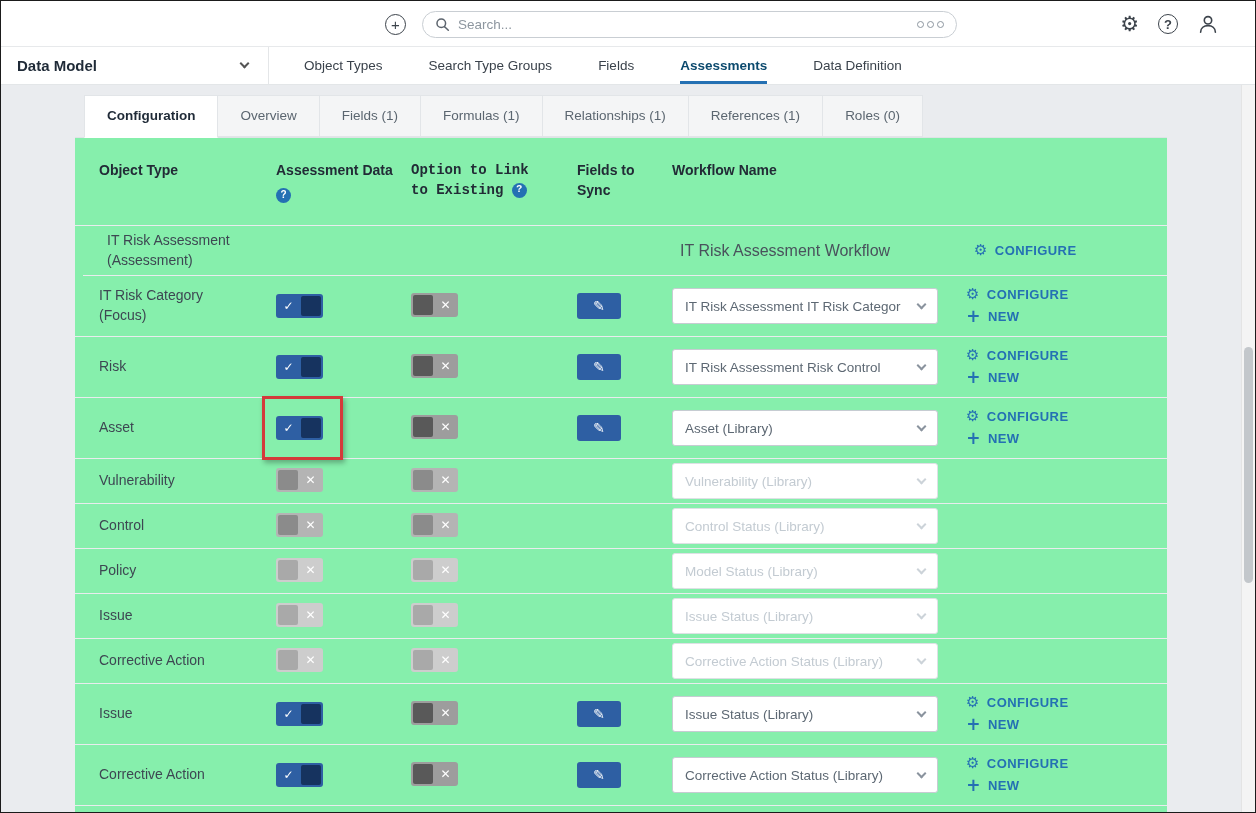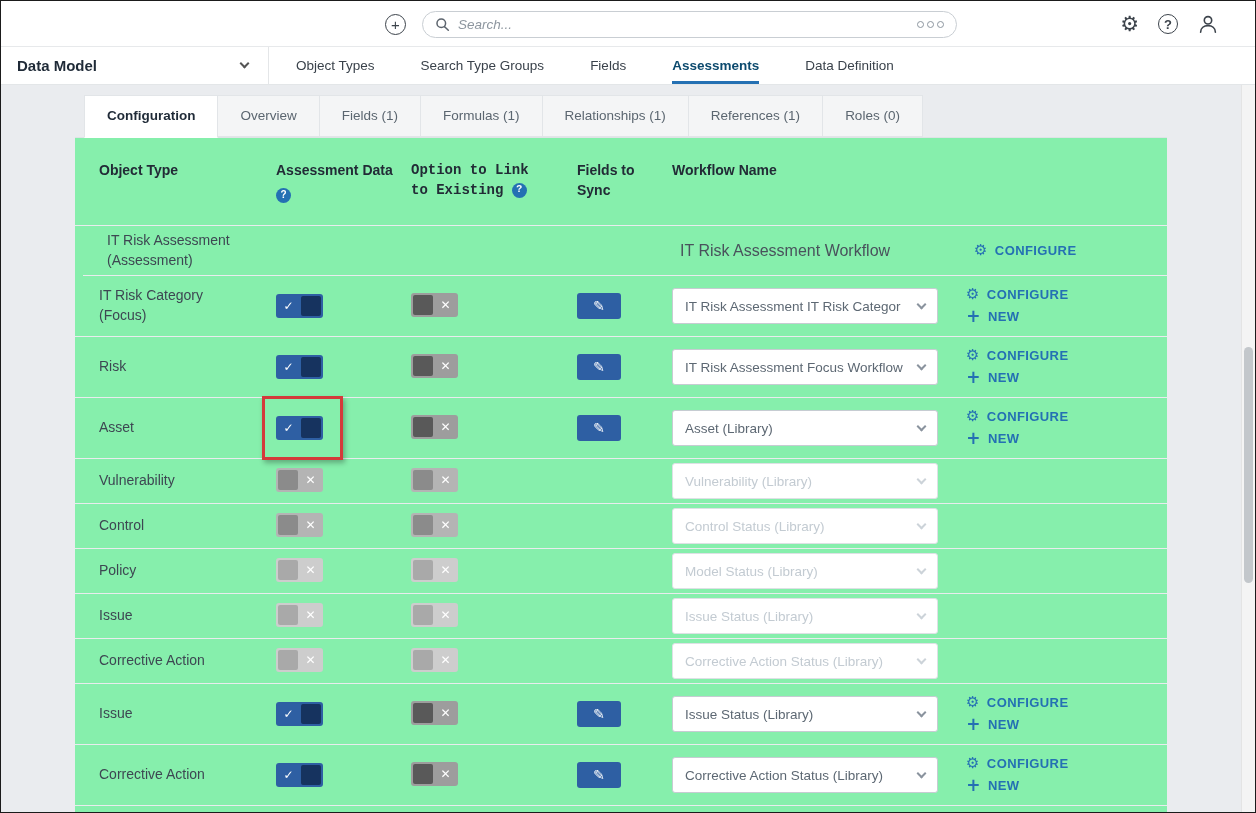--- a/index.html
+++ b/index.html
@@ -11,31 +11,31 @@
     border:1px solid #1b1b1b;
     overflow:hidden;
   }
   
   .topbar { height:46px; background:#fff; border-bottom:1px solid #e7e9eb; position:relative; }
   .tb-center { position:absolute; left:384px; top:0; height:46px; display:flex; align-items:center; gap:16px; }
   .icon-plus { width:21px; height:21px; border:1.5px solid #3c434b; border-radius:50%; color:#3c434b;
     display:flex; align-items:center; justify-content:center; font-size:15px; line-height:1; cursor:pointer; }
   .searchbar { width:535px; height:27px; border:1px solid #c9ced3; border-radius:14px; display:flex;
     align-items:center; padding:0 12px; gap:8px; background:#fff; }
-  .search-input { border:none; outline:none; flex:1; font-size:13.5px; color:#444; font-family:inherit; background:transparent;font-style:italic; }
+  .search-input { border:none; outline:none; flex:1; font-size:13.5px; color:#444; font-family:inherit; background:transparent; }
   .search-input::placeholder { color:#8d969f; }
   .dots { display:flex; gap:3px; cursor:pointer; }
   .dots i { width:7px; height:7px; border:1.5px solid #8d969f; border-radius:50%; display:block; }
   .tb-right { position:absolute; right:36px; top:0; height:46px; display:flex; align-items:center; gap:19px; }
   .gear { font-size:21px; color:#3c434b; line-height:1; cursor:pointer; font-family:"DejaVu Sans", sans-serif; }
   .helpc { width:20px; height:20px; border-radius:50%; border:1.7px solid #3c434b; color:#3c434b;
     font-weight:bold; font-size:13px; display:flex; align-items:center; justify-content:center; cursor:pointer; }
   .usericon { cursor:pointer; display:block; }
   
-  .navbar { height:38px; background:#fff; border-bottom:1px solid #e3e6e8; display:flex; align-items:stretch; }
+  .navbar { height:38px; background:#fff; border-bottom:1px solid #e3e6e8; display:flex; align-items:stretch;gap:8px; }
   .module { width:268px; border-right:1px solid #e4e6e8; display:flex; align-items:center;
     padding:0 20px 0 16px; font-size:15px; font-weight:700; color:#1f2a37; cursor:pointer; }
   .module .chev { margin-left:auto; }
   .chev { width:7px; height:7px; border-left:2px solid #555; border-bottom:2px solid #555;
     transform:rotate(-45deg); display:inline-block; margin-top:-4px; }
   .chev.gray { border-color:#8a939e; }
   .chev.light { border-color:#ccd3d9; }
   .nav-tabs { display:flex; align-items:stretch; margin-left:4px; }
   .nav-tab { display:flex; align-items:center; margin:0 23px; font-size:13.5px; color:#3a424b;
     border-bottom:3px solid transparent; padding-top:3px; cursor:pointer; white-space:nowrap; }
@@ -240,21 +240,21 @@
                   <span class="knob"></span>
                   <span class="glyph">✕</span>
                 </span></span></div>
             <div class="cell">
               <button class="pencil-btn">
                 <span class="pencil-glyph">✎</span>
               </button>
             </div>
             <div class="cell">
               <div class="select">
-                <span class="select-label">IT Risk Assessment Focus Workflow</span>
+                <span class="select-label">IT Risk Assessment Risk Control</span>
                 <span class="chev gray"></span>
               </div>
             </div>
             <div class="cell actions">
               <a class="action-link">
                 <span class="a-icon a-gear">⚙</span>
                 <span class="a-label">CONFIGURE</span>
               </a>
               <a class="action-link">
                 <span class="a-icon a-plus">+</span>

